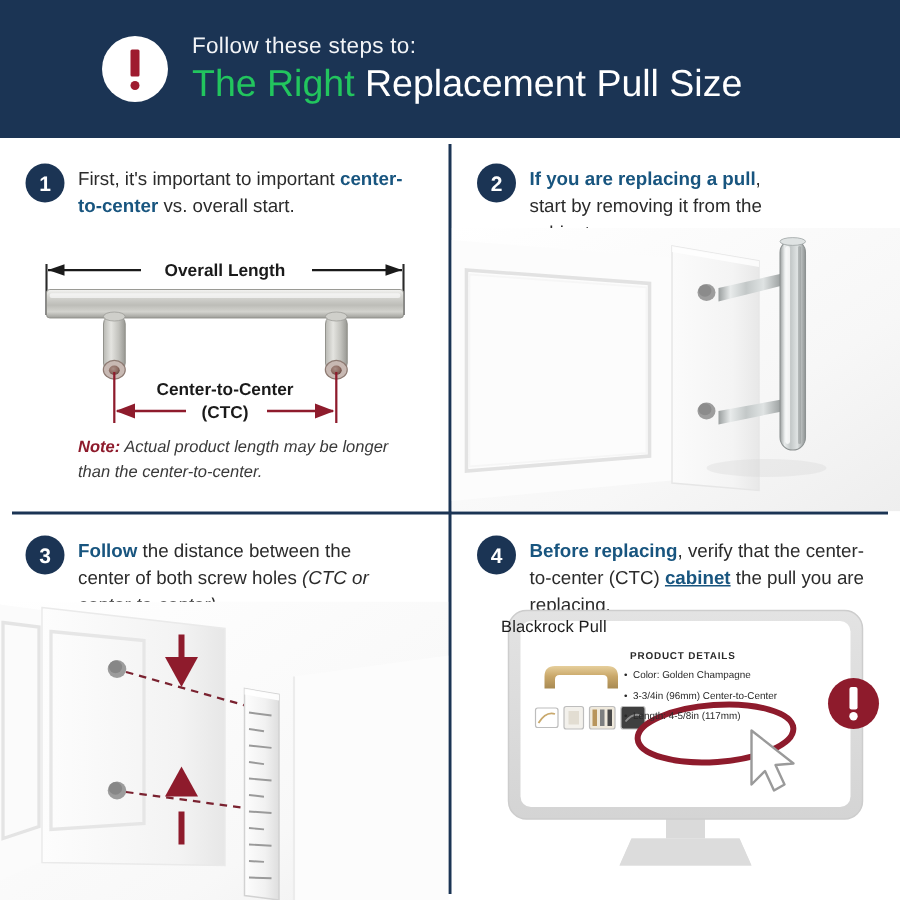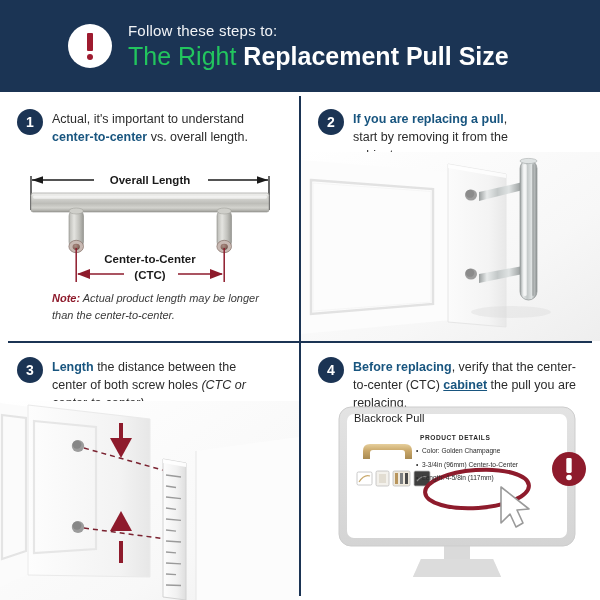--- a/index.html
+++ b/index.html
@@ -28,21 +28,21 @@
     width:6px;height:18px;background:#9e1b2f;border-radius:1px;
   }
   .alert-dot{
     position:absolute;left:50%;top:30px;transform:translateX(-50%);
     width:6px;height:6px;background:#9e1b2f;border-radius:50%;
   }
   .header-text{color:#ffffff;line-height:1.05;}
   .kicker{font-size:15px;font-weight:400;letter-spacing:.2px;color:#f2f4f7;}
   .headline{font-size:25px;margin-top:4px;white-space:nowrap;}
   .headline .light{font-weight:300;color:#22c55e;}
-  .headline .bold{font-weight:700;color:#ffffff;}
+  .headline .bold{font-weight:400;color:#ffffff;}
 
   
   .grid{
     position:absolute;left:0;top:92px;width:600px;height:508px;
     background:#ffffff;
   }
   .vline{position:absolute;left:299px;top:4px;width:2px;height:500px;background:#1b3454;}
   .hline{position:absolute;left:8px;top:249px;width:584px;height:2px;background:#1b3454;}
 
   .cell{position:absolute;overflow:hidden;}
@@ -74,21 +74,21 @@
   
   .art2{position:absolute;left:0;top:60px;width:299px;height:189px;}
 
   
   .art3{position:absolute;left:0;top:58px;width:299px;height:199px;}
 
   
   .art4{position:absolute;left:28px;top:58px;width:271px;height:199px;}
   .screen-txt{position:absolute;pointer-events:none;}
   .prod-title{
-    position:absolute;left:25px;top:11px;
+    position:absolute;left:5px;top:11px;
     font-size:11px;font-weight:400;color:#1c1c1c;letter-spacing:.1px;
   }
   .pd-head{
     position:absolute;left:91px;top:33px;
     font-size:6.6px;font-weight:700;color:#2a2a2a;letter-spacing:.55px;
   }
   .pd-list{position:absolute;left:87px;top:45px;width:105px;}
   .pd-item{
     font-size:6.6px;line-height:1.38;color:#2a2a2a;
     margin-bottom:4.5px;padding-left:6px;position:relative;
@@ -116,21 +116,21 @@
   </div>
 
   <div class="grid">
     <div class="vline"></div>
     <div class="hline"></div>
 
     <div class="cell cell-1">
       <div class="step-head" style="left:17px;top:17px;width:260px;">
         <div class="num">1</div>
         <div class="step-copy">
-          <span>Actual, it's important to understand </span><span class="hl">center-to-center</span><span> vs. overall length.</span>
+          <span>First, it's important to important </span><span class="hl">center-to-center</span><span> vs. overall start.</span>
         </div>
       </div>
 
       <svg class="art1" viewBox="0 0 250 160">
         <defs>
           <linearGradient id="barGrad" x1="0" y1="0" x2="0" y2="1">
             <stop offset="0%" stop-color="#f4f4f2"></stop>
             <stop offset="22%" stop-color="#d8d8d4"></stop>
             <stop offset="55%" stop-color="#bdbdb8"></stop>
             <stop offset="78%" stop-color="#d3d3ce"></stop>
@@ -239,21 +239,21 @@
         <ellipse cx="227.5" cy="9" rx="8.5" ry="2.6" fill="#dfe3e3" stroke="#9aa0a0" stroke-width="0.5"></ellipse>
 
         <ellipse cx="210" cy="160" rx="40" ry="6" fill="#d8d8d8" opacity="0.35"></ellipse>
       </svg>
     </div>
 
     <div class="cell cell-3">
       <div class="step-head" style="left:17px;top:14px;width:250px;">
         <div class="num">3</div>
         <div class="step-copy">
-          <span class="hl">Length</span><span> the distance between the center of both screw holes </span><span class="ital">(CTC or center-to-center).</span>
+          <span class="hl">Follow</span><span> the distance between the center of both screw holes </span><span class="ital">(CTC or center-to-center).</span>
         </div>
       </div>
 
       <svg class="art3" viewBox="0 0 299 199">
         <defs>
           <linearGradient id="wallG3" x1="0" y1="0" x2="1" y2="1">
             <stop offset="0%" stop-color="#ffffff"></stop>
             <stop offset="70%" stop-color="#f8f8f8"></stop>
             <stop offset="100%" stop-color="#efefef"></stop>
           </linearGradient>

